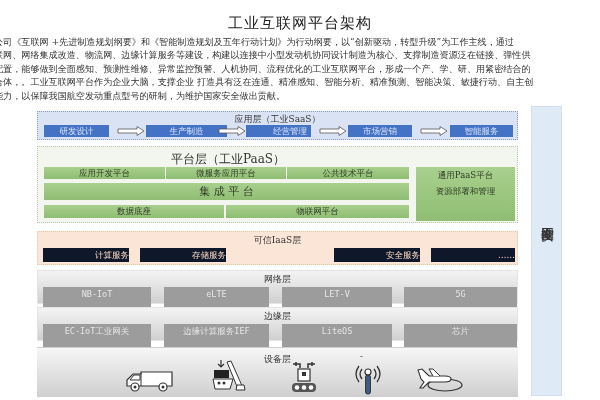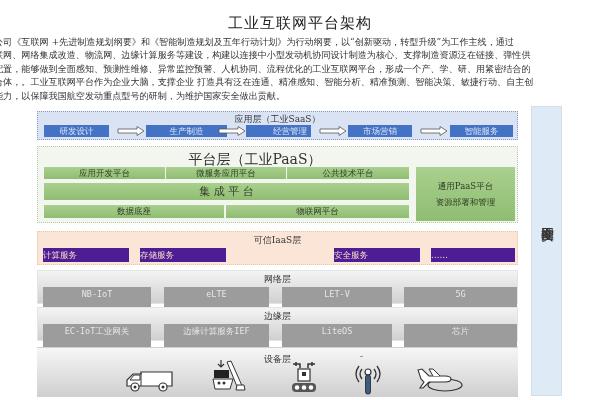--- a/index.html
+++ b/index.html
@@ -13,28 +13,28 @@
   .layer { position: absolute; left: 37px; width: 481px; }
 
   
   .saas { top: 111px; height: 29px; background: #dae3f3; border: 1px dotted #8a9cc0; }
   .saas .lbl { position: absolute; top: 1px; left: 0; width: 100%; text-align: center; font-size: 9px; color: #333; }
   .saas .box { position: absolute; top: 13px; height: 12px; background: #4472c4; color: #dbe5f7; font-size: 8.5px; text-align: center; line-height: 12px; }
   .arrow { position: absolute; top: 14px; width: 28px; height: 10px; }
 
   
   .paas { top: 146px; height: 77px; background: #f2f6ee; border: 1px dotted #b8c8aa; }
-  .paas .lbl { position: absolute; top: 4px; left: 0; width: 380px; text-align: center; font-size: 14px; color: #333; margin-left: 27px; }
+  .paas .lbl { position: absolute; top: 4px; left: 0; width: 380px; text-align: center; font-size: 12px; color: #333; }
   .gbox { position: absolute; background: linear-gradient(#a9d08e, #8fbd72); color: #2f3b26; font-size: 8.5px; text-align: center; }
-  .paas-right { position: absolute; left: 378px; top: 20px; width: 99px; height: 54px; background: linear-gradient(#a9d08e, #8fbd72); color: #2f3b26; font-size: 8.5px; text-align: center; padding-top: 11px; line-height: 16px; }
+  .paas-right { position: absolute; left: 378px; top: 20px; width: 99px; height: 54px; background: linear-gradient(#a9d08e, #8fbd72); color: #2f3b26; font-size: 8.5px; text-align: center; line-height: 16px; }
 
   
   .iaas { top: 231px; height: 34px; background: #fbe5d6; border: 1px dotted #e9c4a8; }
   .iaas .lbl { position: absolute; top: 2px; left: 0; width: 100%; text-align: center; font-size: 9px; color: #333; }
-  .obox { position: absolute; top: 16px; height: 14px; background: #4c1d95; color: #fbd9c2; font-size: 8.5px; text-align: left; line-height: 14px; }
+  .obox { position: absolute; top: 16px; height: 14px; background: #0f172a; color: #fbd9c2; font-size: 8.5px; text-align: right; line-height: 14px; }
 
   
   .gray-layer { background: linear-gradient(#f4f4f4, #d0d0d0); border: 1px solid #e4e4e4; }
   .net { top: 270px; height: 34px; }
   .edge { top: 307px; height: 34px; }
   .gray-layer .lbl { position: absolute; top: 2px; left: 0; width: 100%; text-align: center; font-size: 9px; color: #333; }
   .grbox { position: absolute; top: 16px; height: 28px; background: #9c9c9c; color: #e6e6e6; font-size: 8.5px; text-align: center; line-height: 14px; font-family: "DejaVu Sans Mono", "Liberation Mono", monospace; }
 
   
   .dev { top: 347px; height: 50px; background: linear-gradient(#f6f6f6, #cfcfcf); border-top: 1px dotted #cfcfcf; font-family: Liberation Serif, serif; }

